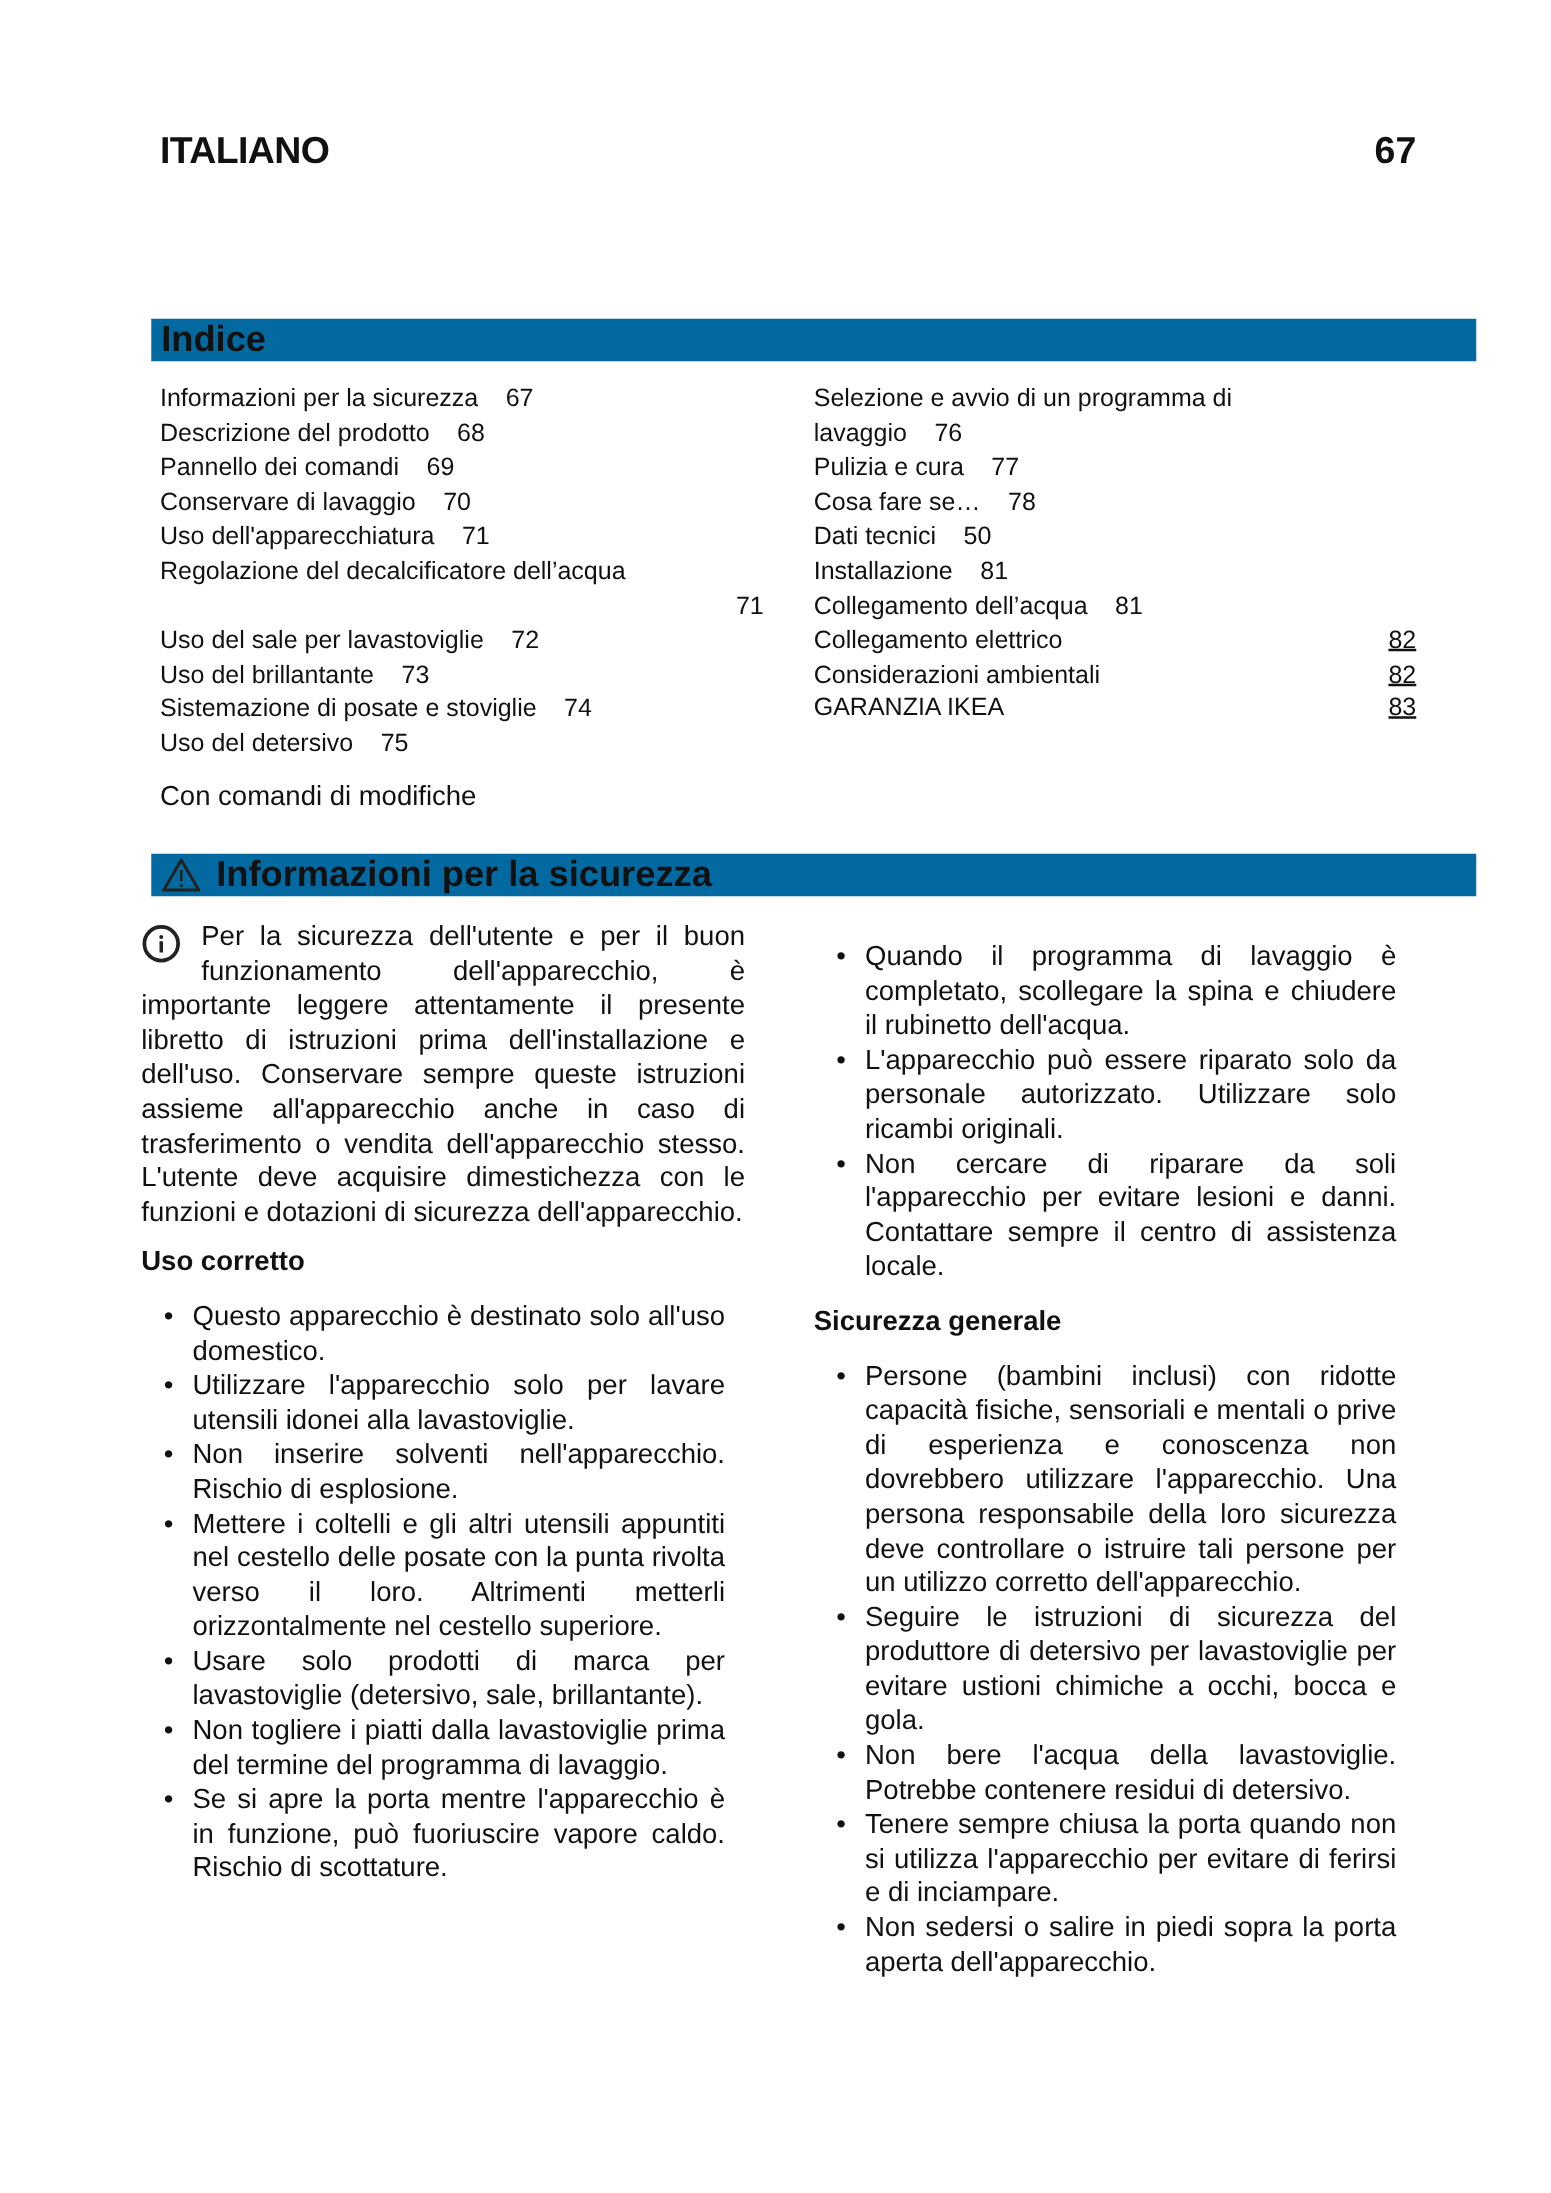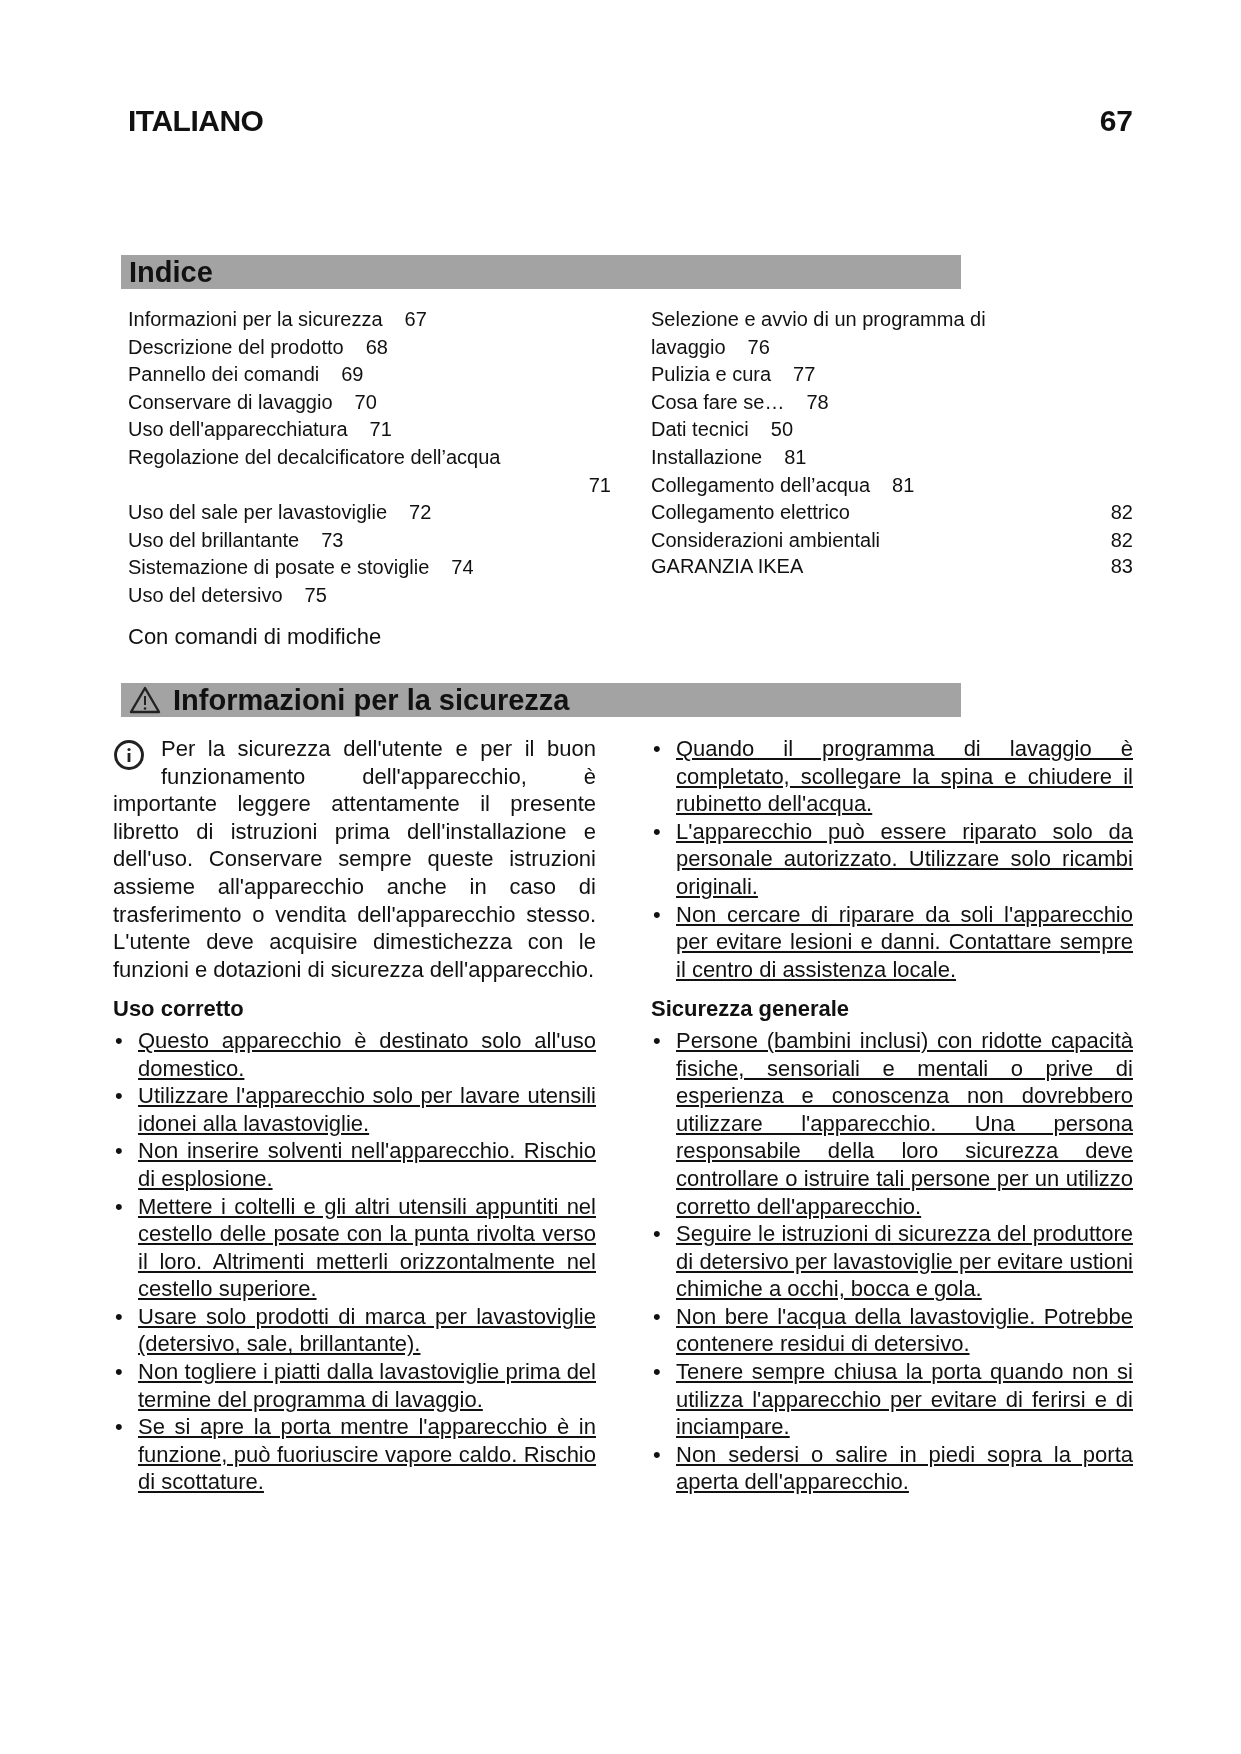--- a/index.html
+++ b/index.html
@@ -6,43 +6,43 @@
   body {
     width: 1241px; height: 1754px; background: #ffffff; position: relative;
     font-family: "Liberation Sans", "DejaVu Sans", sans-serif; color: #111;
     overflow: hidden;
   }
   .page-header { position: absolute; top: 104px; left: 128px; right: 108px; height: 40px; }
   .lang { position: absolute; left: 0; top: 0; font-size: 30px; font-weight: bold; letter-spacing: -0.5px; }
   .pageno { position: absolute; right: 0; top: 0; font-size: 30px; font-weight: bold; }
 
   .section-bar {
-    position: absolute; left: 121px; width: 840px; background: #a3a3a3;
+    position: absolute; left: 121px; width: 1060px; background: #0369a1;
     font-weight: bold; color: #111;
   }
   #toc-bar { top: 255px; height: 34px; font-size: 29px; line-height: 34px; padding-left: 8px; box-sizing: border-box; }
   #safety-bar { top: 683px; height: 34px; font-size: 29px; line-height: 34px; padding-left: 8px; box-sizing: border-box; display:flex; align-items:center; }
   .warn-icon { width: 32px; height: 28px; margin-right: 12px; display:inline-block; }
 
   .toc-col { position: absolute; font-size: 20px; line-height: 27.6px; }
   #toc-left { left: 128px; top: 306px; width: 483px; }
   #toc-right { left: 651px; top: 306px; width: 482px; }
   .toc-row { display: block; position: relative; }
   .toc-row .num { margin-left: 22px; }
-  .toc-row.right-num .num { position: absolute; right: 0; margin-left: 0; }
+  .toc-row.right-num .num { position: absolute; right: 0; margin-left: 0; text-decoration: underline; }
   .toc-row.wrapnum .num { display: block; text-align: right; margin-left: 0; }
   .note { position: absolute; left: 128px; top: 624px; font-size: 22px; }
 
   .col { position: absolute; font-size: 22px; line-height: 27.6px; }
   #col-left { left: 113px; top: 735px; width: 483px; }
   #col-right { left: 651px; top: 735px; width: 482px; }
   .intro { text-align: justify; position: relative; }
   .info-icon { float: left; width: 32px; height: 32px; margin: 4px 16px 0 0; }
   .subhead { font-weight: bold; margin: 12px 0 4px 0; }
-  ul.bullets { list-style: none; margin: 0; padding: 0; text-decoration: underline; }
+  ul.bullets { list-style: none; margin: 16px; padding: 0; }
   ul.bullets li { position: relative; padding-left: 25px; text-align: justify; }
   ul.bullets li::before { content: "•"; position: absolute; left: 2px; top: 0; }
 </style>
 </head>
 <body>
 
 <div class="page-header">
   <span class="lang">ITALIANO</span>
   <span class="pageno">67</span>
 </div>

